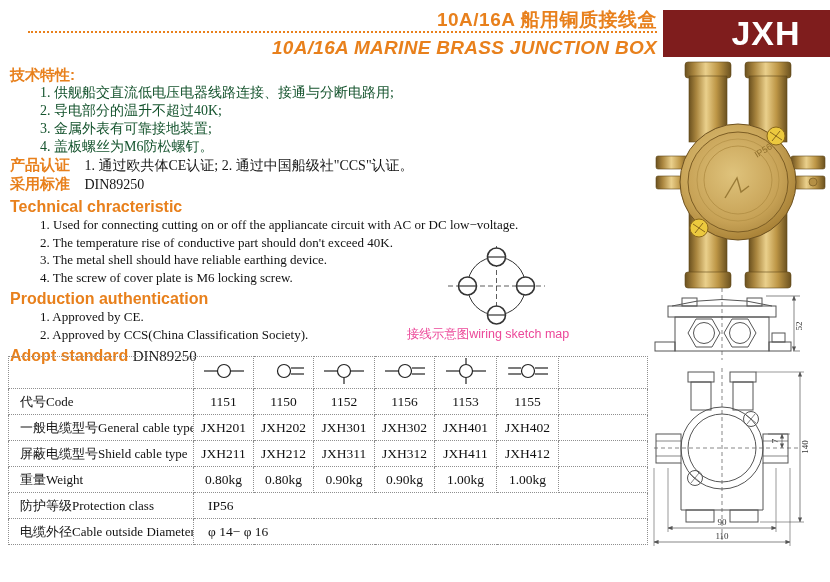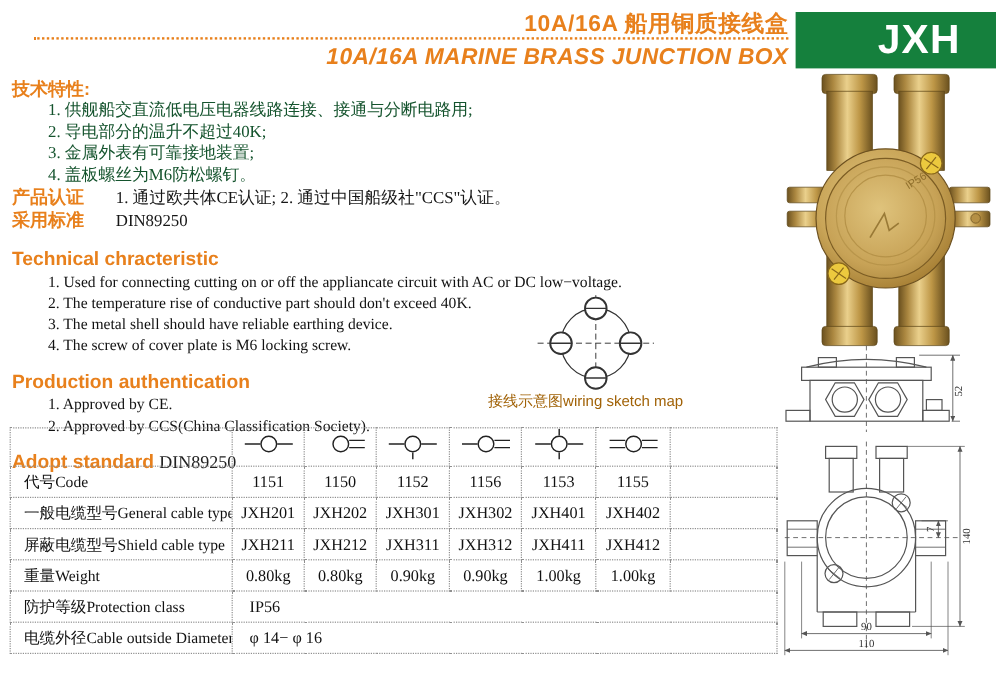--- a/index.html
+++ b/index.html
@@ -16,46 +16,46 @@
   .dotline {
     position:absolute; top:31px; left:28px; width:629px; height:0;
     border-top:2px dotted #E8801C;
   }
   .title-en {
     position:absolute; top:37px; left:0; width:657px; text-align:right;
     font-size:19px; font-weight:bold; color:#E8801C; letter-spacing:.3px;font-style:italic;
   }
   .model-badge {
     position:absolute; left:663px; top:10px; width:167px; height:47px;
-    background:#15803d; color:#fff; font-size:34px; font-weight:bold;
+    background:#7f1d1d; color:#fff; font-size:34px; font-weight:bold;
     display:flex; align-items:center; justify-content:center; letter-spacing:1px;padding-left:39px;
   }
   
   .content { position:absolute; left:10px; top:66px; width:640px; }
   .h-zh { font-size:15px; font-weight:bold; color:#E8801C; line-height:18px; }
   .item-zh {
     font-family:"Liberation Serif", serif; font-size:14px; line-height:18px;
     padding-left:30px; color:#14532d;
   }
   .inline-row { line-height:18px; }
-  .inline-row .h-zh { display:inline; margin-right:22px; }
+  .inline-row .h-zh { display:inline; margin-right:10px; }
   .inline-row .val {
     font-family:"Liberation Serif", serif; font-size:14px; color:#161616;
   }
-  .h-en { font-size:16px; font-weight:bold; color:#E8801C; line-height:19px; margin-top:13px; }
+  .h-en { font-size:16px; font-weight:bold; color:#E8801C; line-height:19px; margin-top:3px; }
   .item-en {
     font-family:"Liberation Serif", serif; font-size:13px; line-height:17.5px;
     padding-left:30px; color:#111;
   }
   .h-en .val { font-family:"Liberation Serif", serif; font-size:15px; font-weight:normal; color:#222; }
   
   .sketch { position:absolute; left:424px; top:245px; width:145px; height:82px; }
   .sketch-caption {
     position:absolute; left:396px; top:326px; width:184px; text-align:center;
-    font-size:12.5px; color:#a16207;
+    font-size:12.5px; color:#ec4899;
   }
   
   table.spec {
     position:absolute; left:8px; top:356px; width:639px;
     border-collapse:collapse; table-layout:fixed;
   }
   table.spec td, table.spec th {
     border:1px dotted #8f8f8f; font-weight:normal; overflow:hidden;
   }
   table.spec th { height:32px; text-align:center; vertical-align:middle; }

